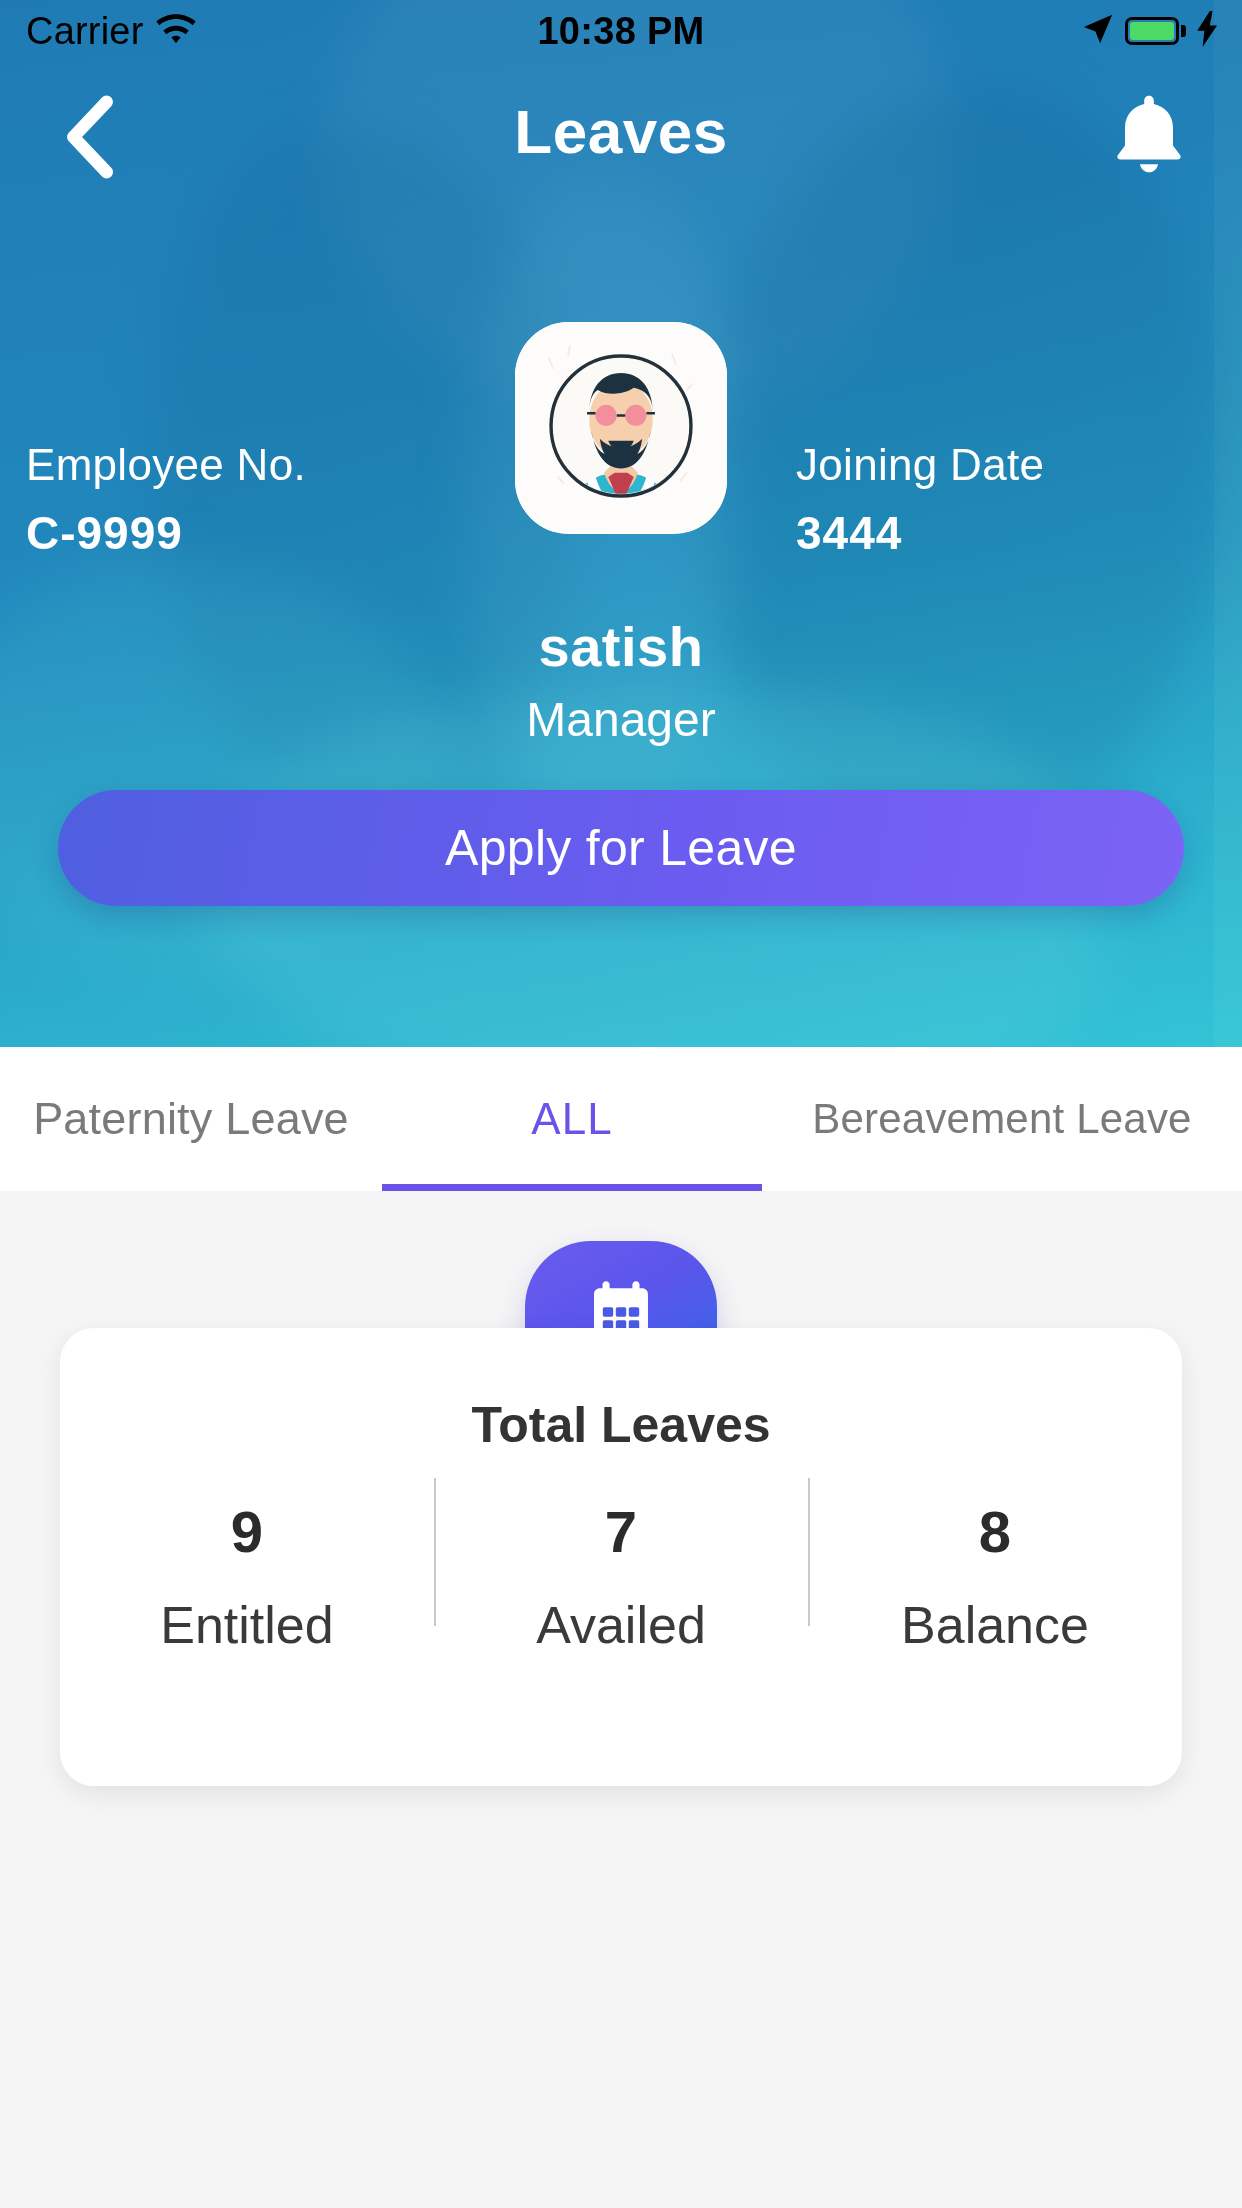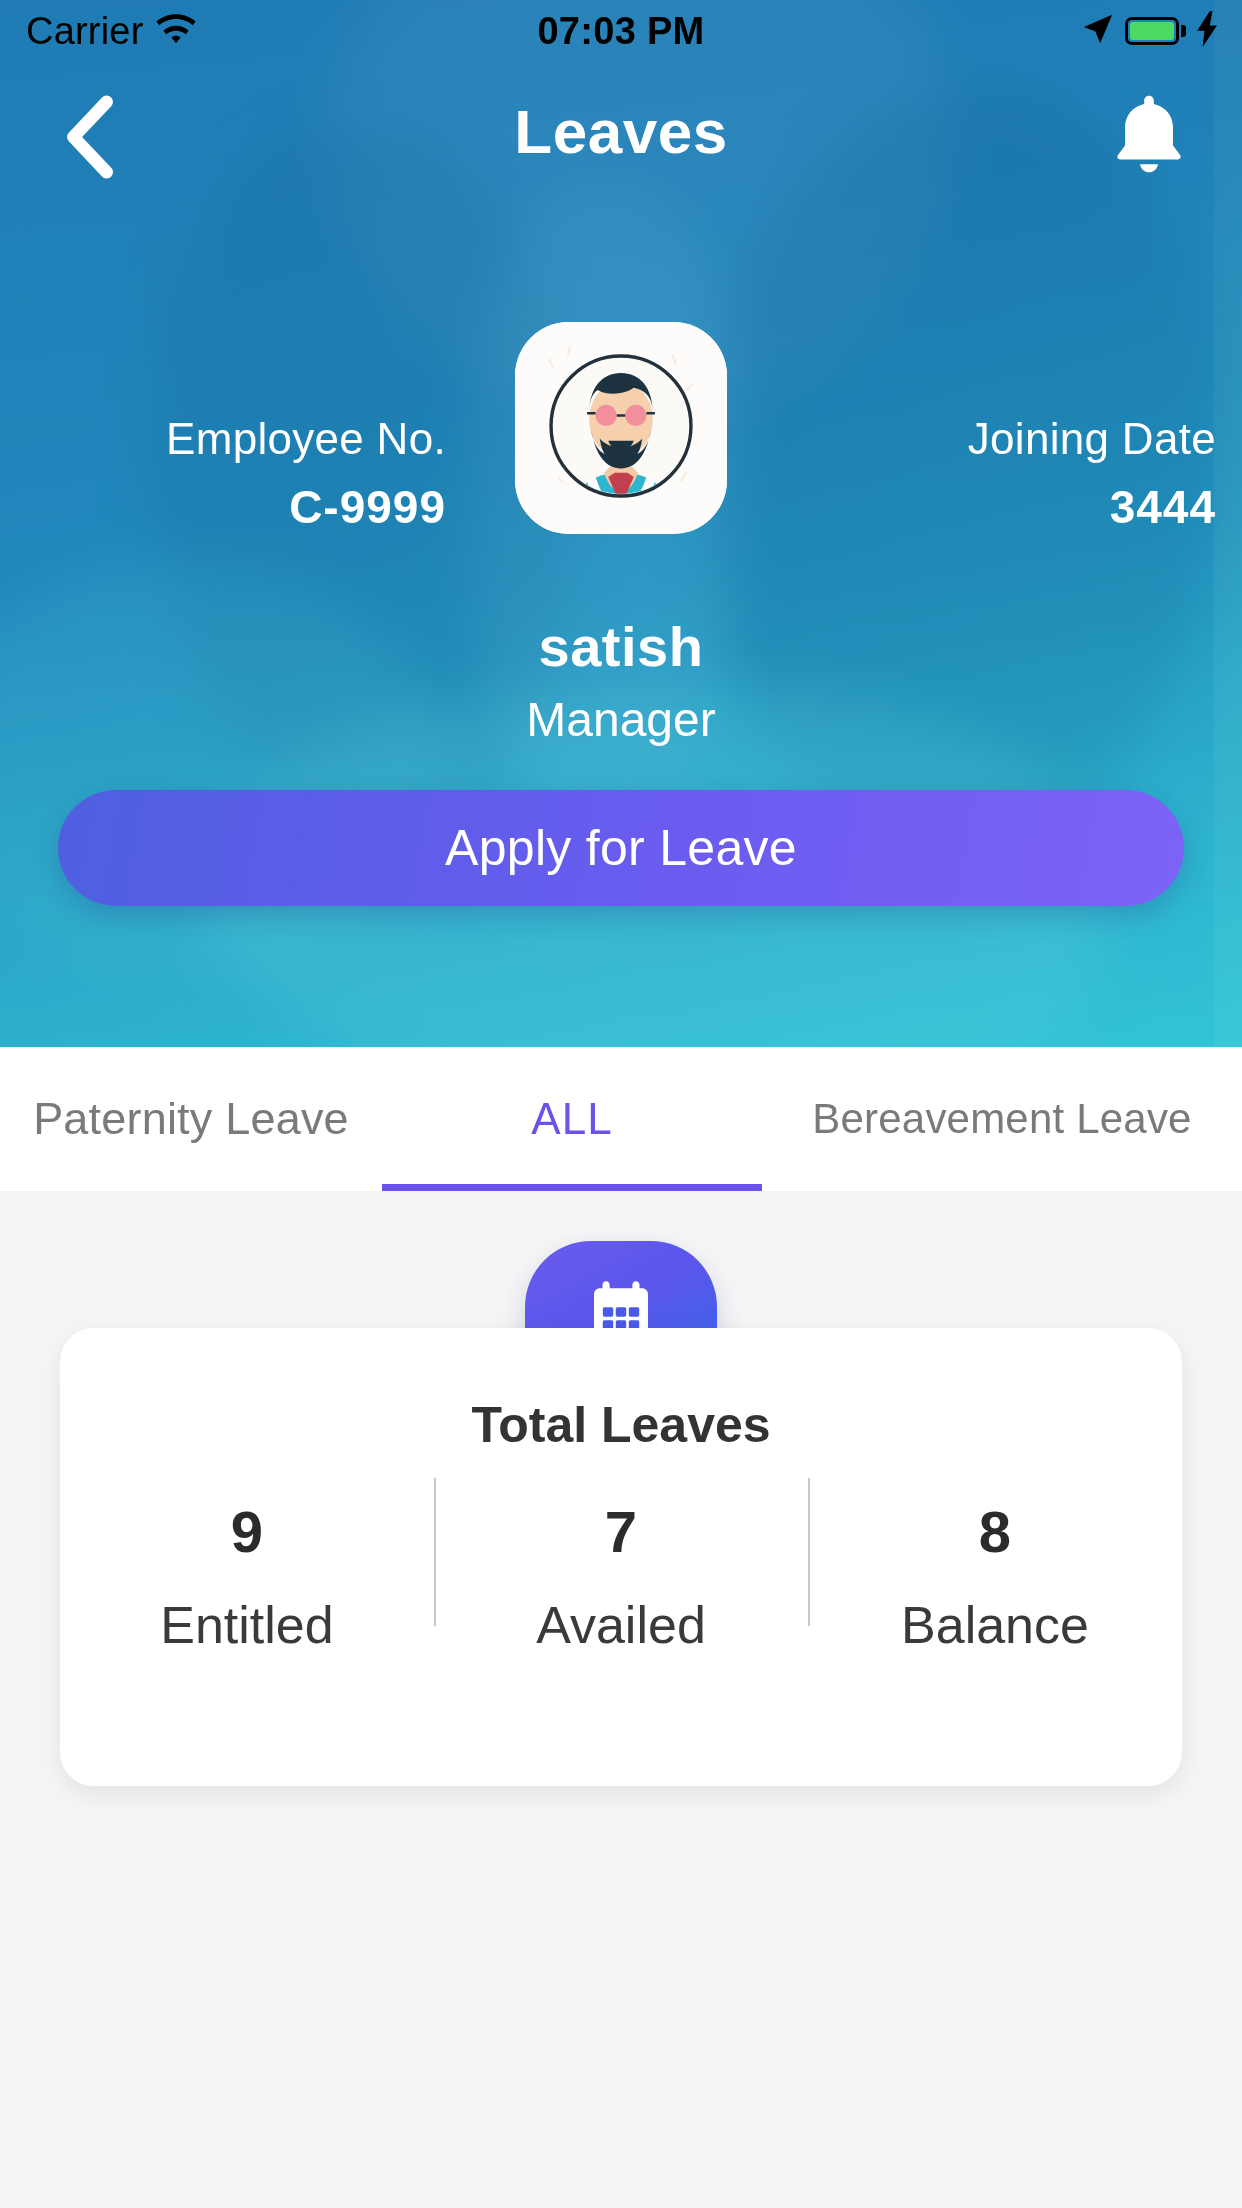--- a/index.html
+++ b/index.html
@@ -50,21 +50,21 @@
   .nav-title{ position:absolute; left:0; width:1242px; text-align:center; top:8px;
     font-size:62px; font-weight:bold; color:#fff; letter-spacing:0.5px; }
   .nav-bell{ position:absolute; right:48px; top:4px; width:90px; height:92px; display:flex; align-items:center; justify-content:center; }
 
   
   .avatar{
     position:absolute; left:50%; transform:translateX(-50%); top:322px;
     width:212px; height:212px; background:#fff; border-radius:54px;
     display:flex; align-items:center; justify-content:center; overflow:hidden;
   }
-  .meta{ position:absolute; top:414px; color:#fff; text-align:right; width:420px; }
+  .meta{ position:absolute; top:440px; color:#fff; text-align:left; width:420px; }
   .meta.left{ left:26px; }
   .meta.right{ right:26px; }
   .meta .lbl{ font-size:44px; font-weight:400; letter-spacing:0.3px; line-height:1.15; }
   .meta .val{ font-size:46px; font-weight:bold; margin-top:15px; letter-spacing:1px; }
 
   .pname{ position:absolute; left:0; width:1242px; text-align:center; top:614px;
     font-size:56px; font-weight:bold; color:#fff; letter-spacing:0.5px; }
   .prole{ position:absolute; left:0; width:1242px; text-align:center; top:692px;
     font-size:48px; font-weight:400; color:#fff; }
 
@@ -141,21 +141,21 @@
 
       <div class="statusbar">
         <div class="sb-left">
           <span class="sb-carrier">Carrier</span>
           <span>
             <svg width="40" height="34" viewBox="0 0 24 20">
                 <path fill="#000" d="M12 18.5 9.2 15c1.6-1.3 4-1.3 5.6 0L12 18.5zM12 11c-2.2 0-4.2.8-5.8 2.2l-1.8-2.2C6.5 9 9.1 8 12 8s5.5 1 7.6 3l-1.8 2.2C16.2 11.8 14.2 11 12 11zM12 4C8.2 4 4.7 5.4 2 7.7L.2 5.5C3.4 2.8 7.5 1.2 12 1.2s8.6 1.6 11.8 4.3l-1.8 2.2C19.3 5.4 15.8 4 12 4z"></path>
               </svg>
           </span>
         </div>
-        <div class="sb-center">07:03 PM</div>
+        <div class="sb-center">10:38 PM</div>
         <div class="sb-right">
           <span>
             <svg width="34" height="34" viewBox="0 0 24 24">
                 <path fill="#000" d="M22 2 2 10.5l8.2 3.3L13.5 22 22 2z"></path>
               </svg>
           </span>
           <span class="batt-wrap">
             <span class="batt">
                 <i></i>
               </span>

